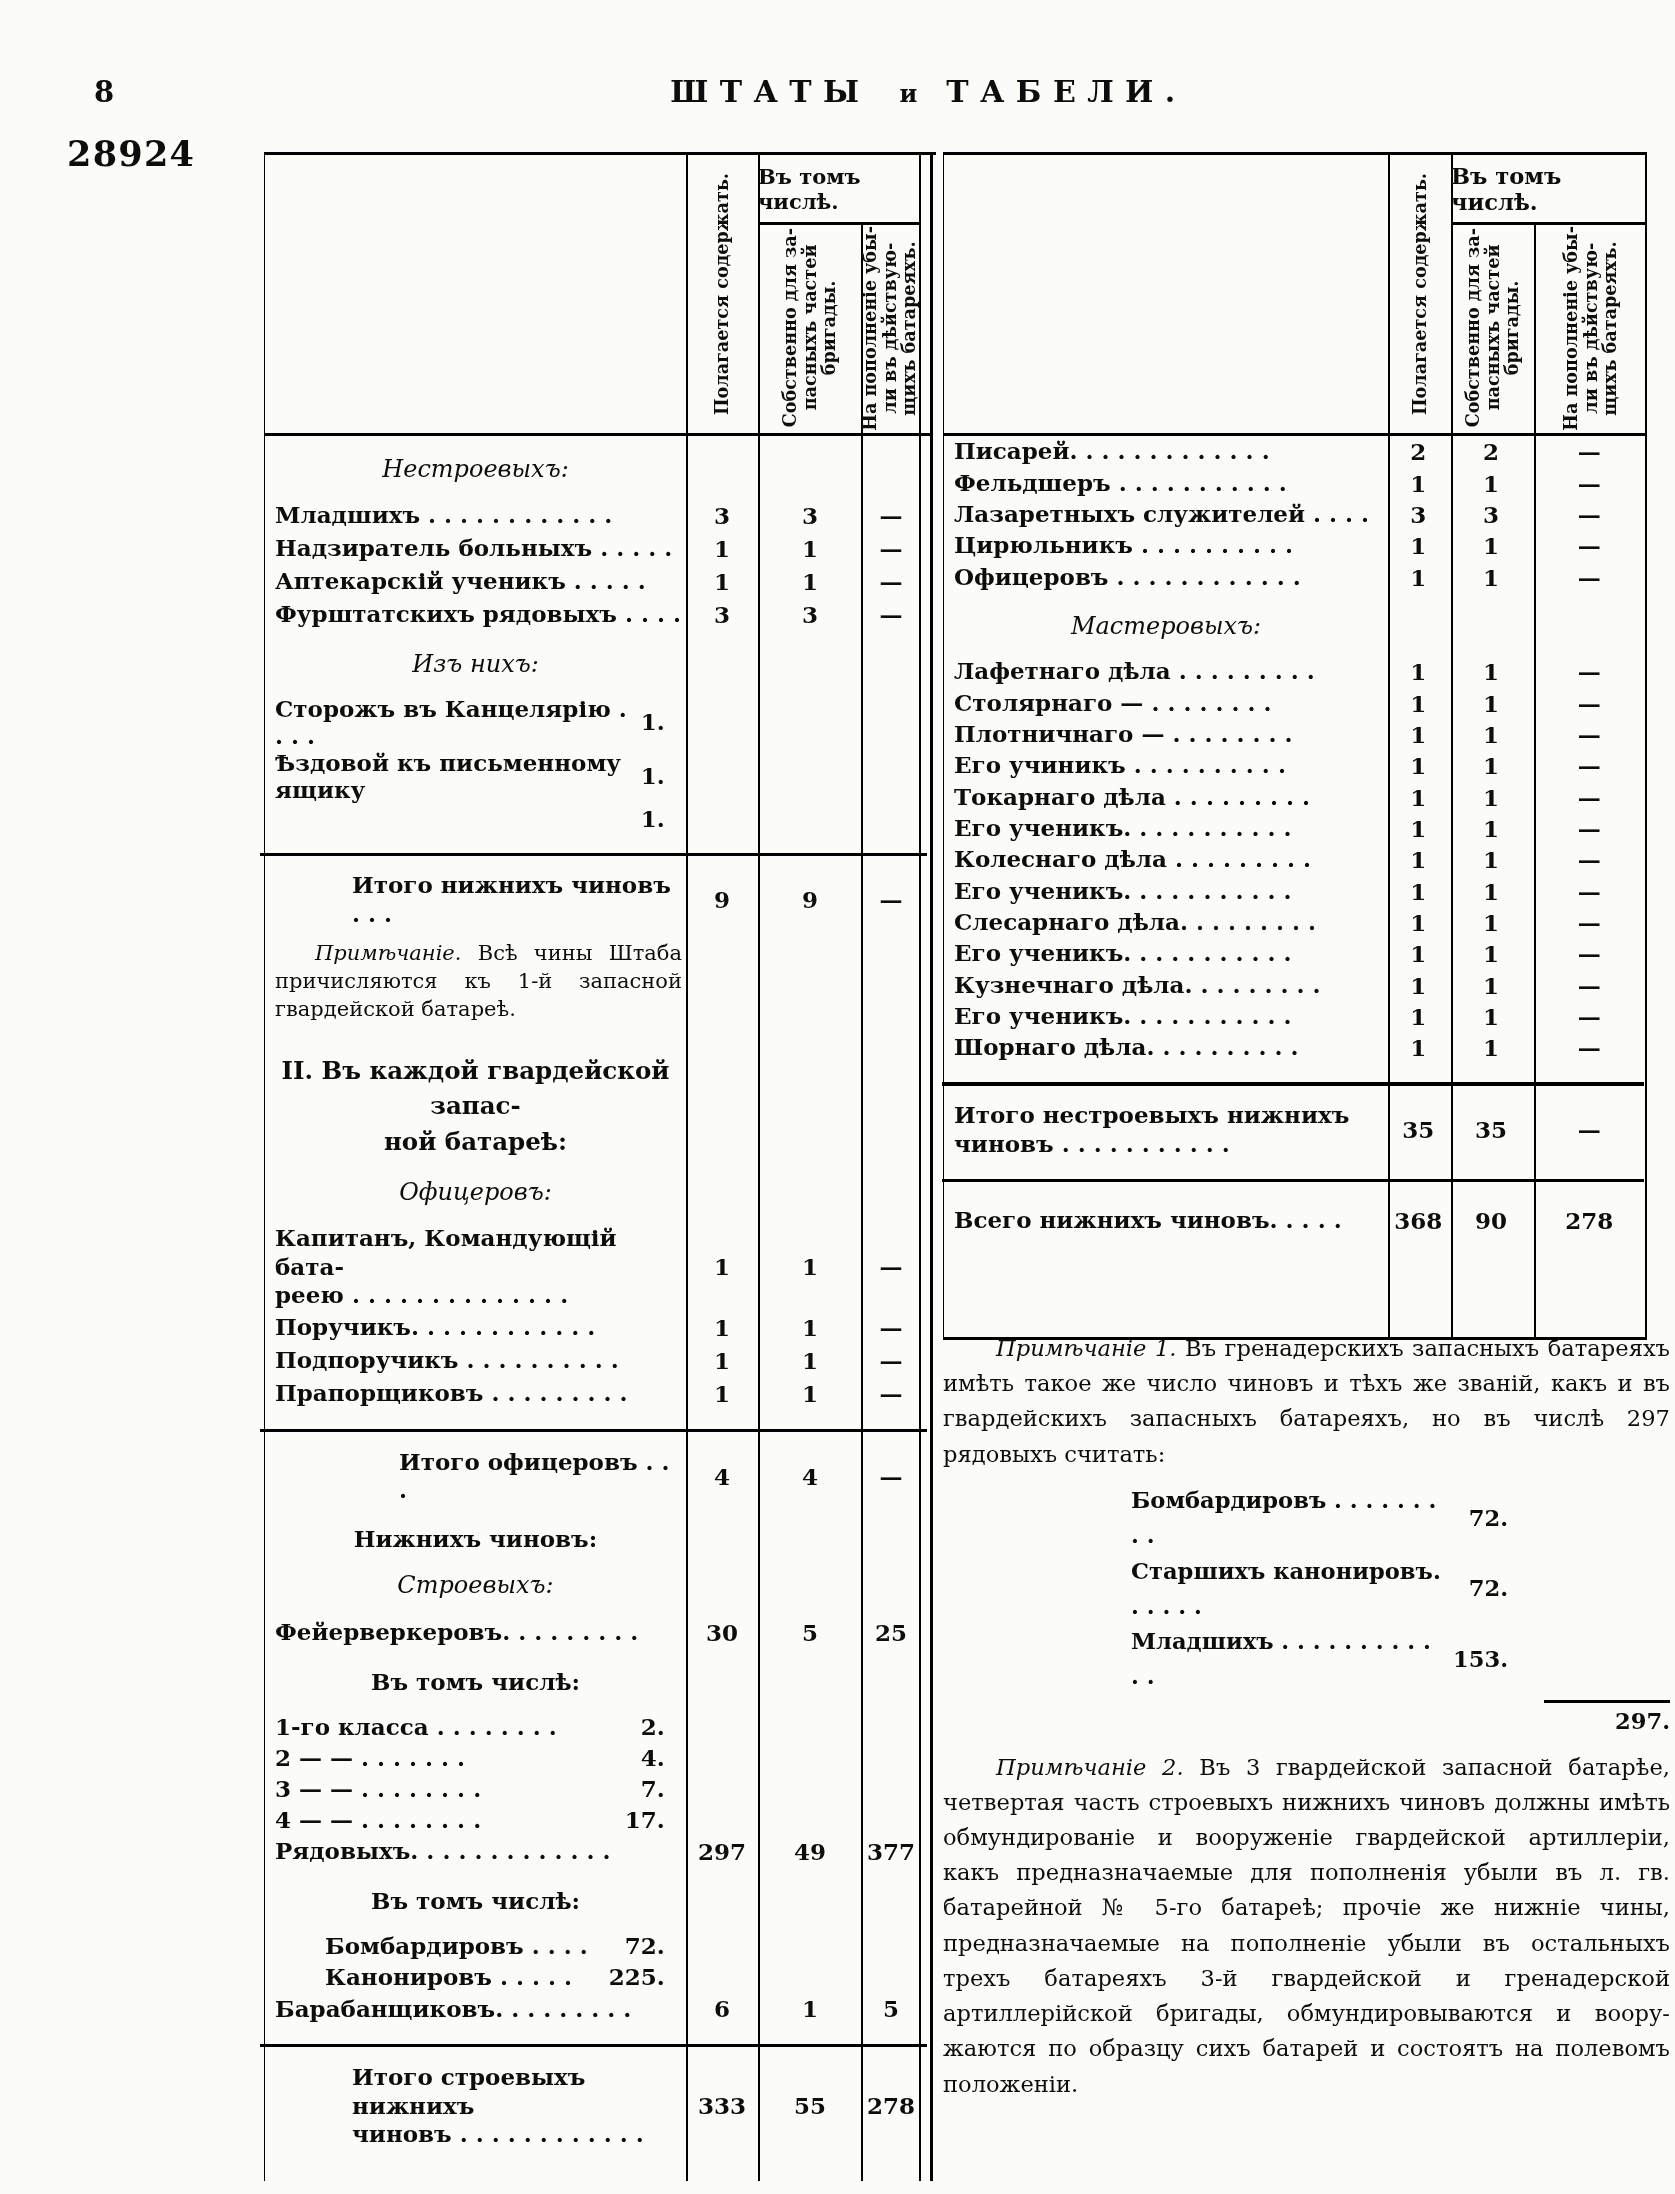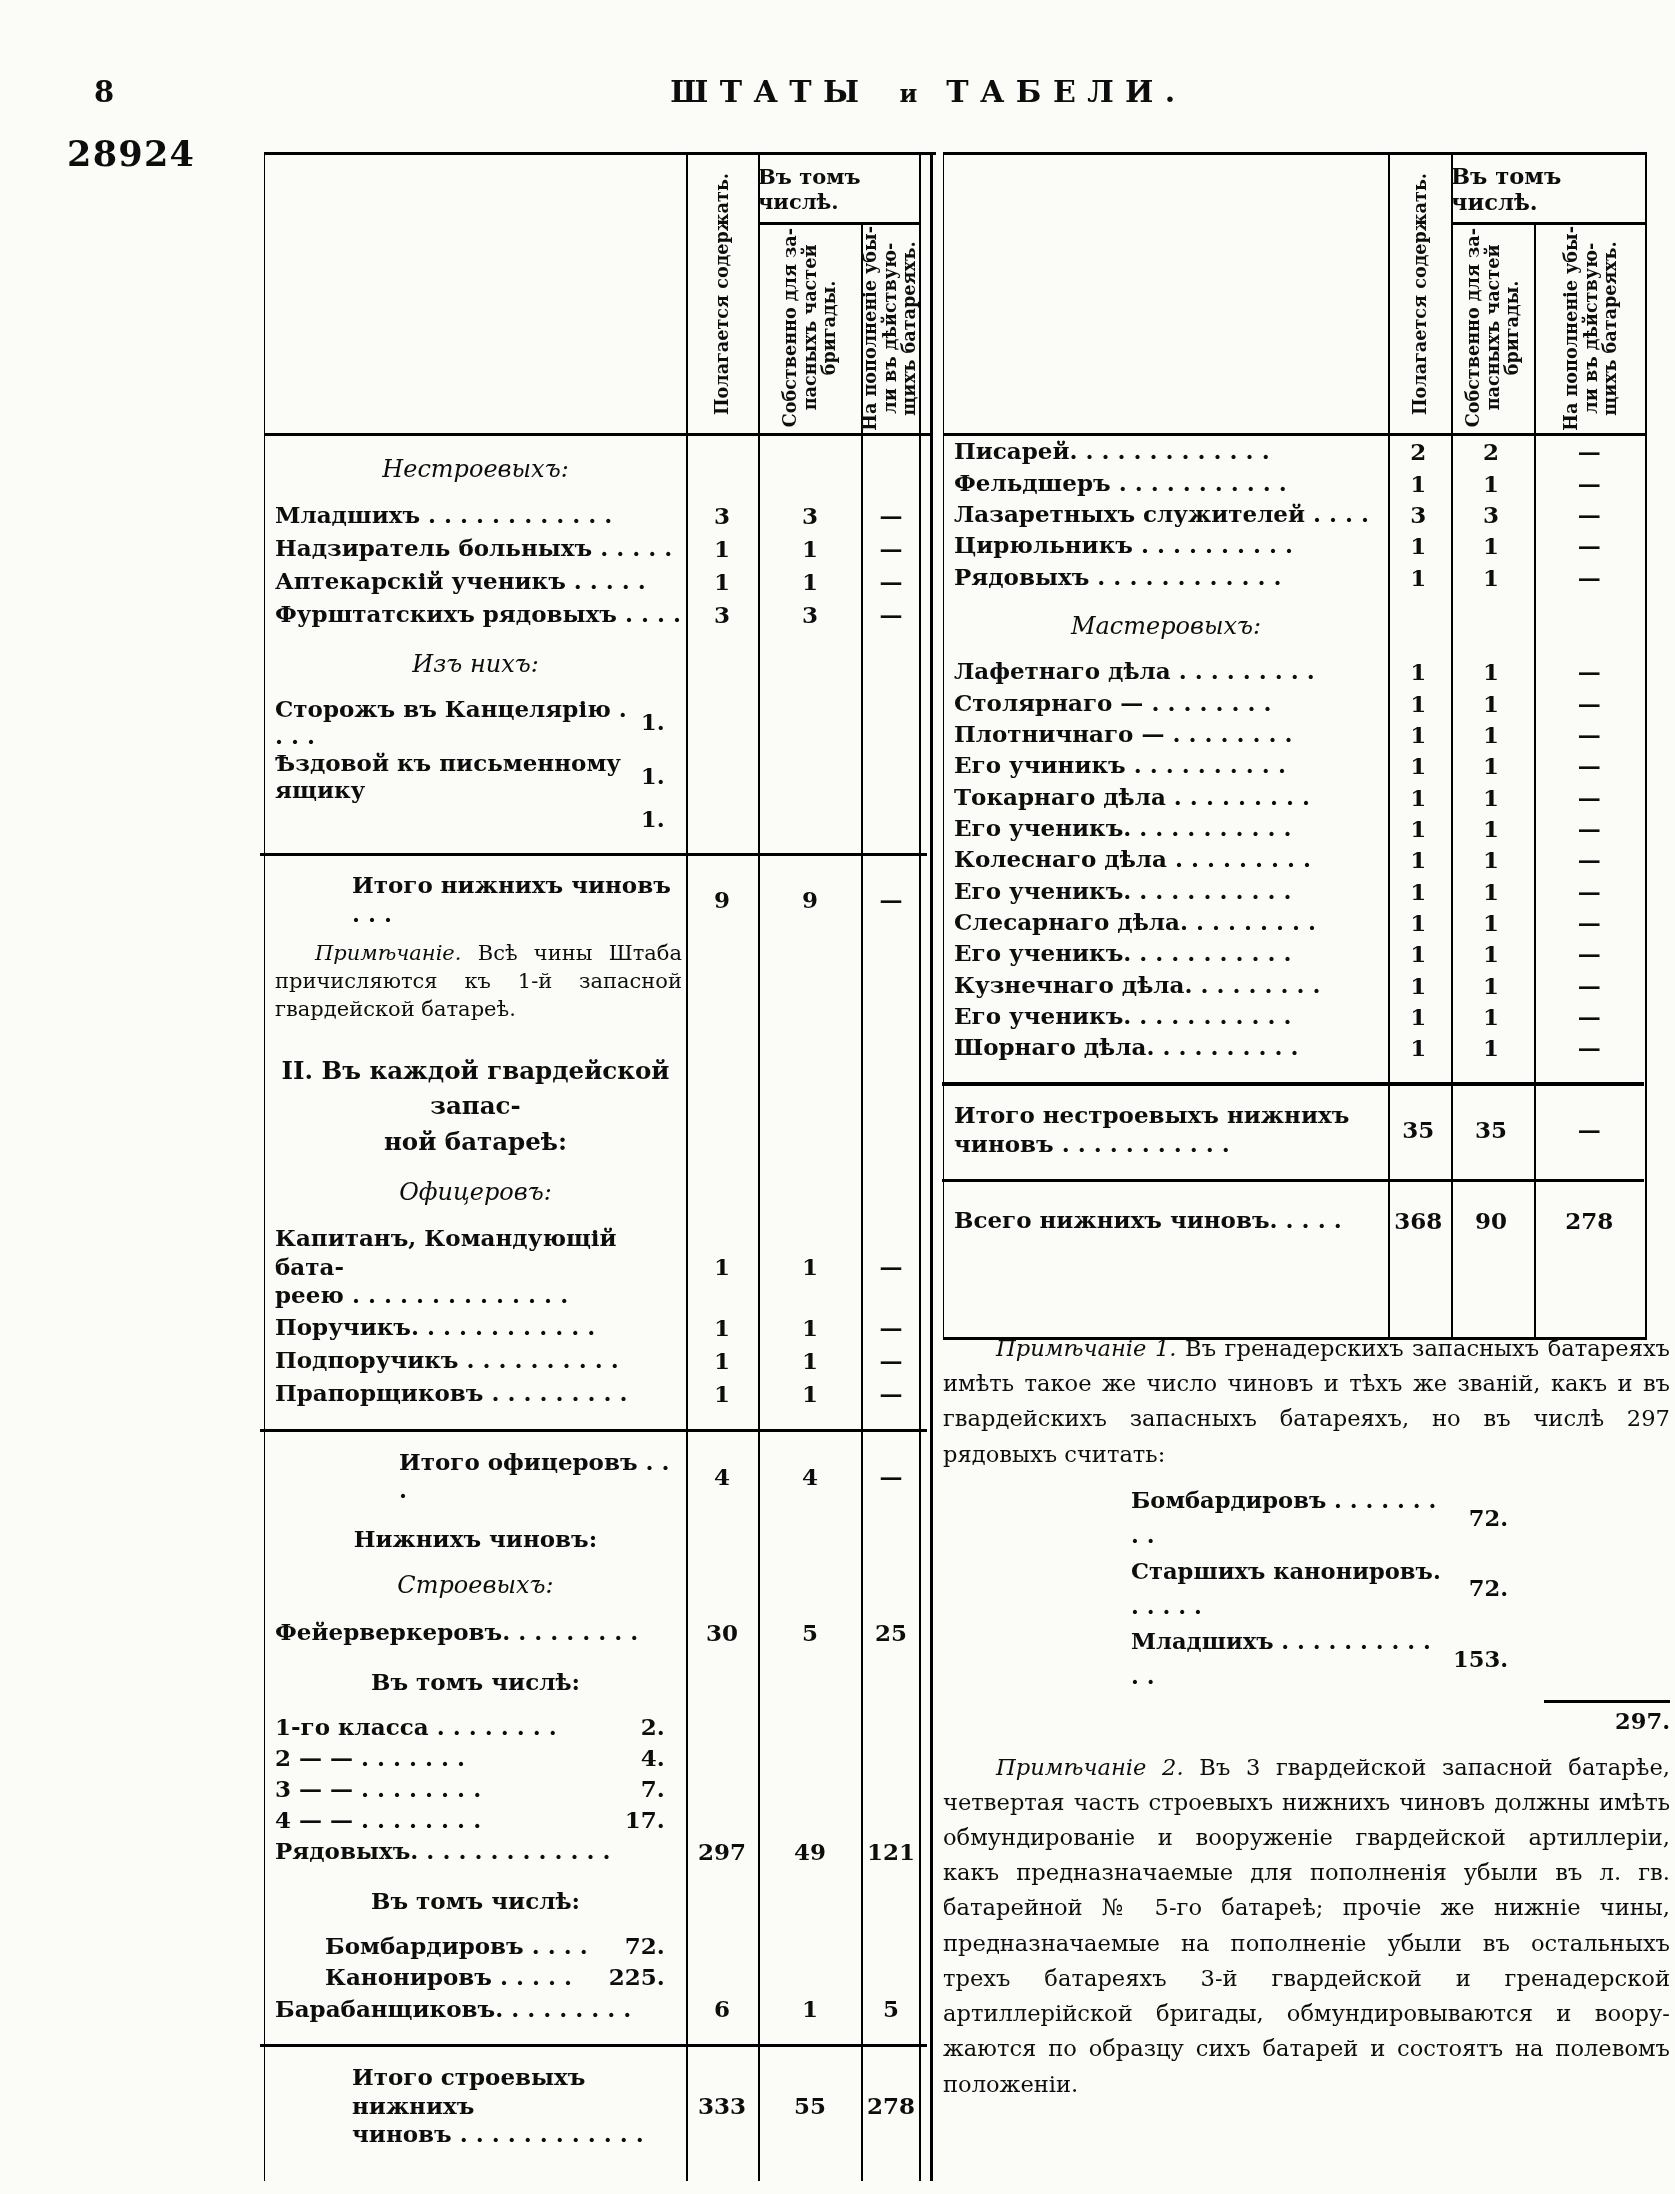--- a/index.html
+++ b/index.html
@@ -224,21 +224,21 @@
           <span class="lv">7.</span>
         </div>
         <div class="t-line">
           <span>4 —    —    . . . . . . . .</span>
           <span class="lv">17.</span>
         </div>
         <div class="t-row">
           <div class="t-label">Рядовыхъ. . . . . . . . . . . . .</div>
           <div class="t-val c1">297</div>
           <div class="t-val c2">49</div>
-          <div class="t-val c3">121</div>
+          <div class="t-val c3">377</div>
         </div>
         <div class="t-h bold">Въ томъ числѣ:</div>
         <div class="t-line ind">
           <span>Бомбардировъ . . . .</span>
           <span class="lv">72.</span>
         </div>
         <div class="t-line ind">
           <span>Канонировъ . . . . .</span>
           <span class="lv">225.</span>
         </div>
@@ -300,21 +300,21 @@
           <div class="t-val c2">3</div>
           <div class="t-val c3">—</div>
         </div>
         <div class="t-row">
           <div class="t-label">Цирюльникъ . . . . . . . . . .</div>
           <div class="t-val c1">1</div>
           <div class="t-val c2">1</div>
           <div class="t-val c3">—</div>
         </div>
         <div class="t-row">
-          <div class="t-label">Рядовыхъ . . . . . . . . . . . .</div>
+          <div class="t-label">Офицеровъ . . . . . . . . . . . .</div>
           <div class="t-val c1">1</div>
           <div class="t-val c2">1</div>
           <div class="t-val c3">—</div>
         </div>
         <div class="t-h italic">Мастеровыхъ:</div>
         <div class="t-row">
           <div class="t-label">Лафетнаго дѣла . . . . . . . . .</div>
           <div class="t-val c1">1</div>
           <div class="t-val c2">1</div>
           <div class="t-val c3">—</div>

